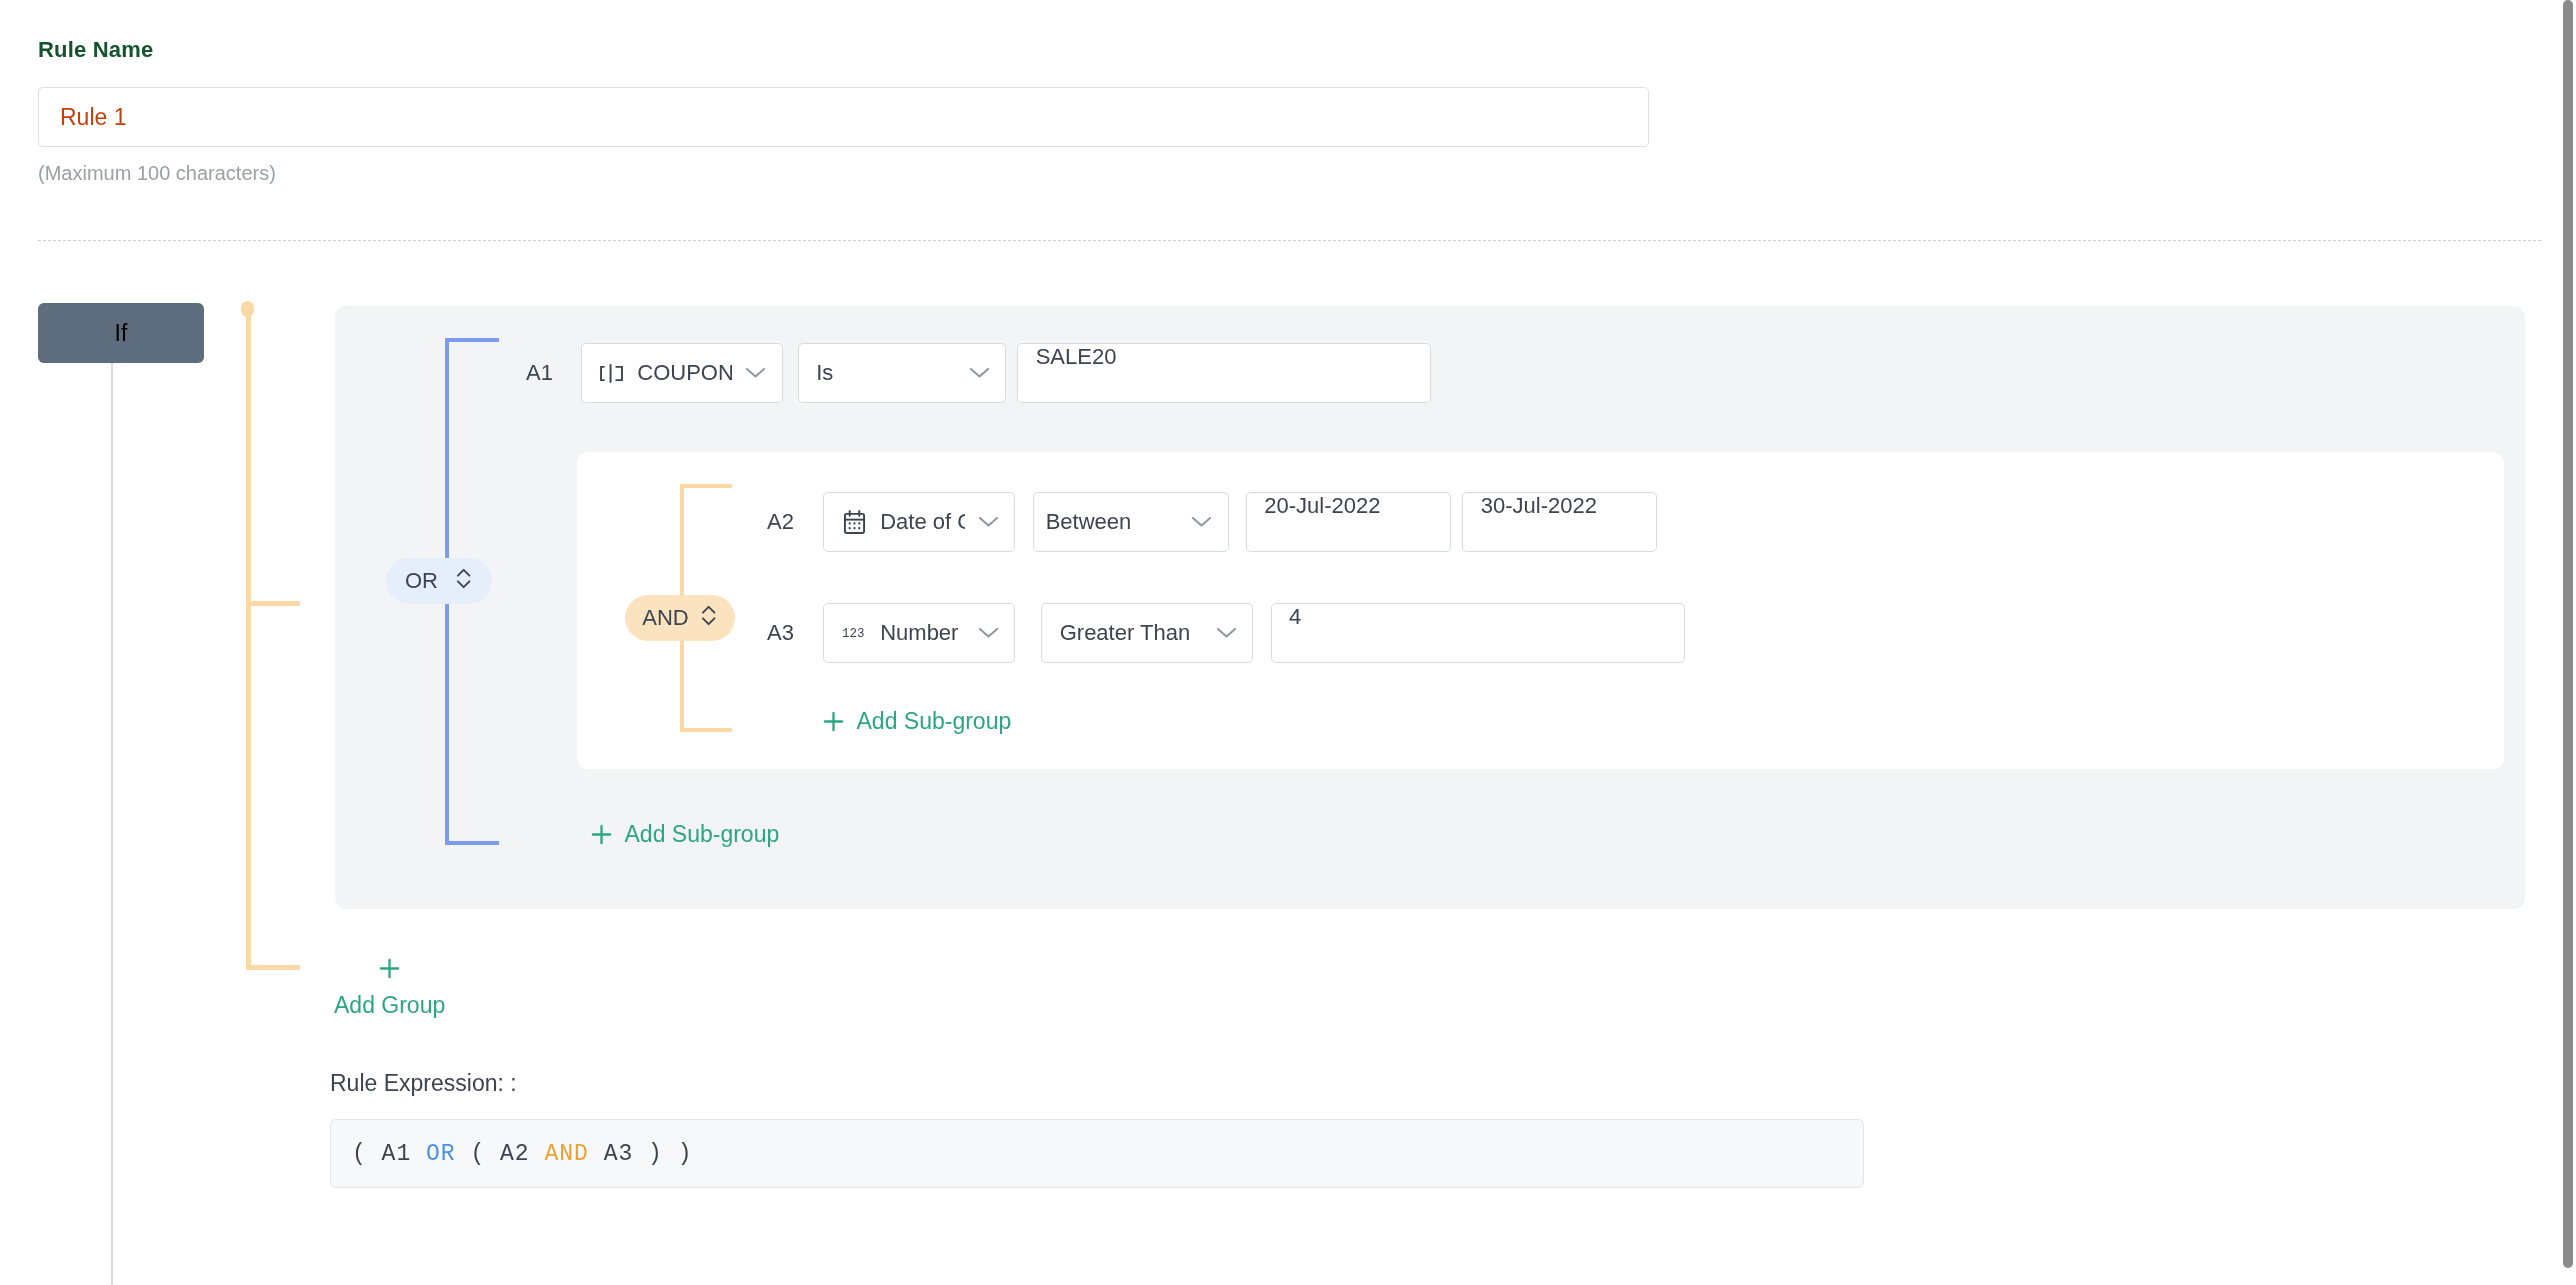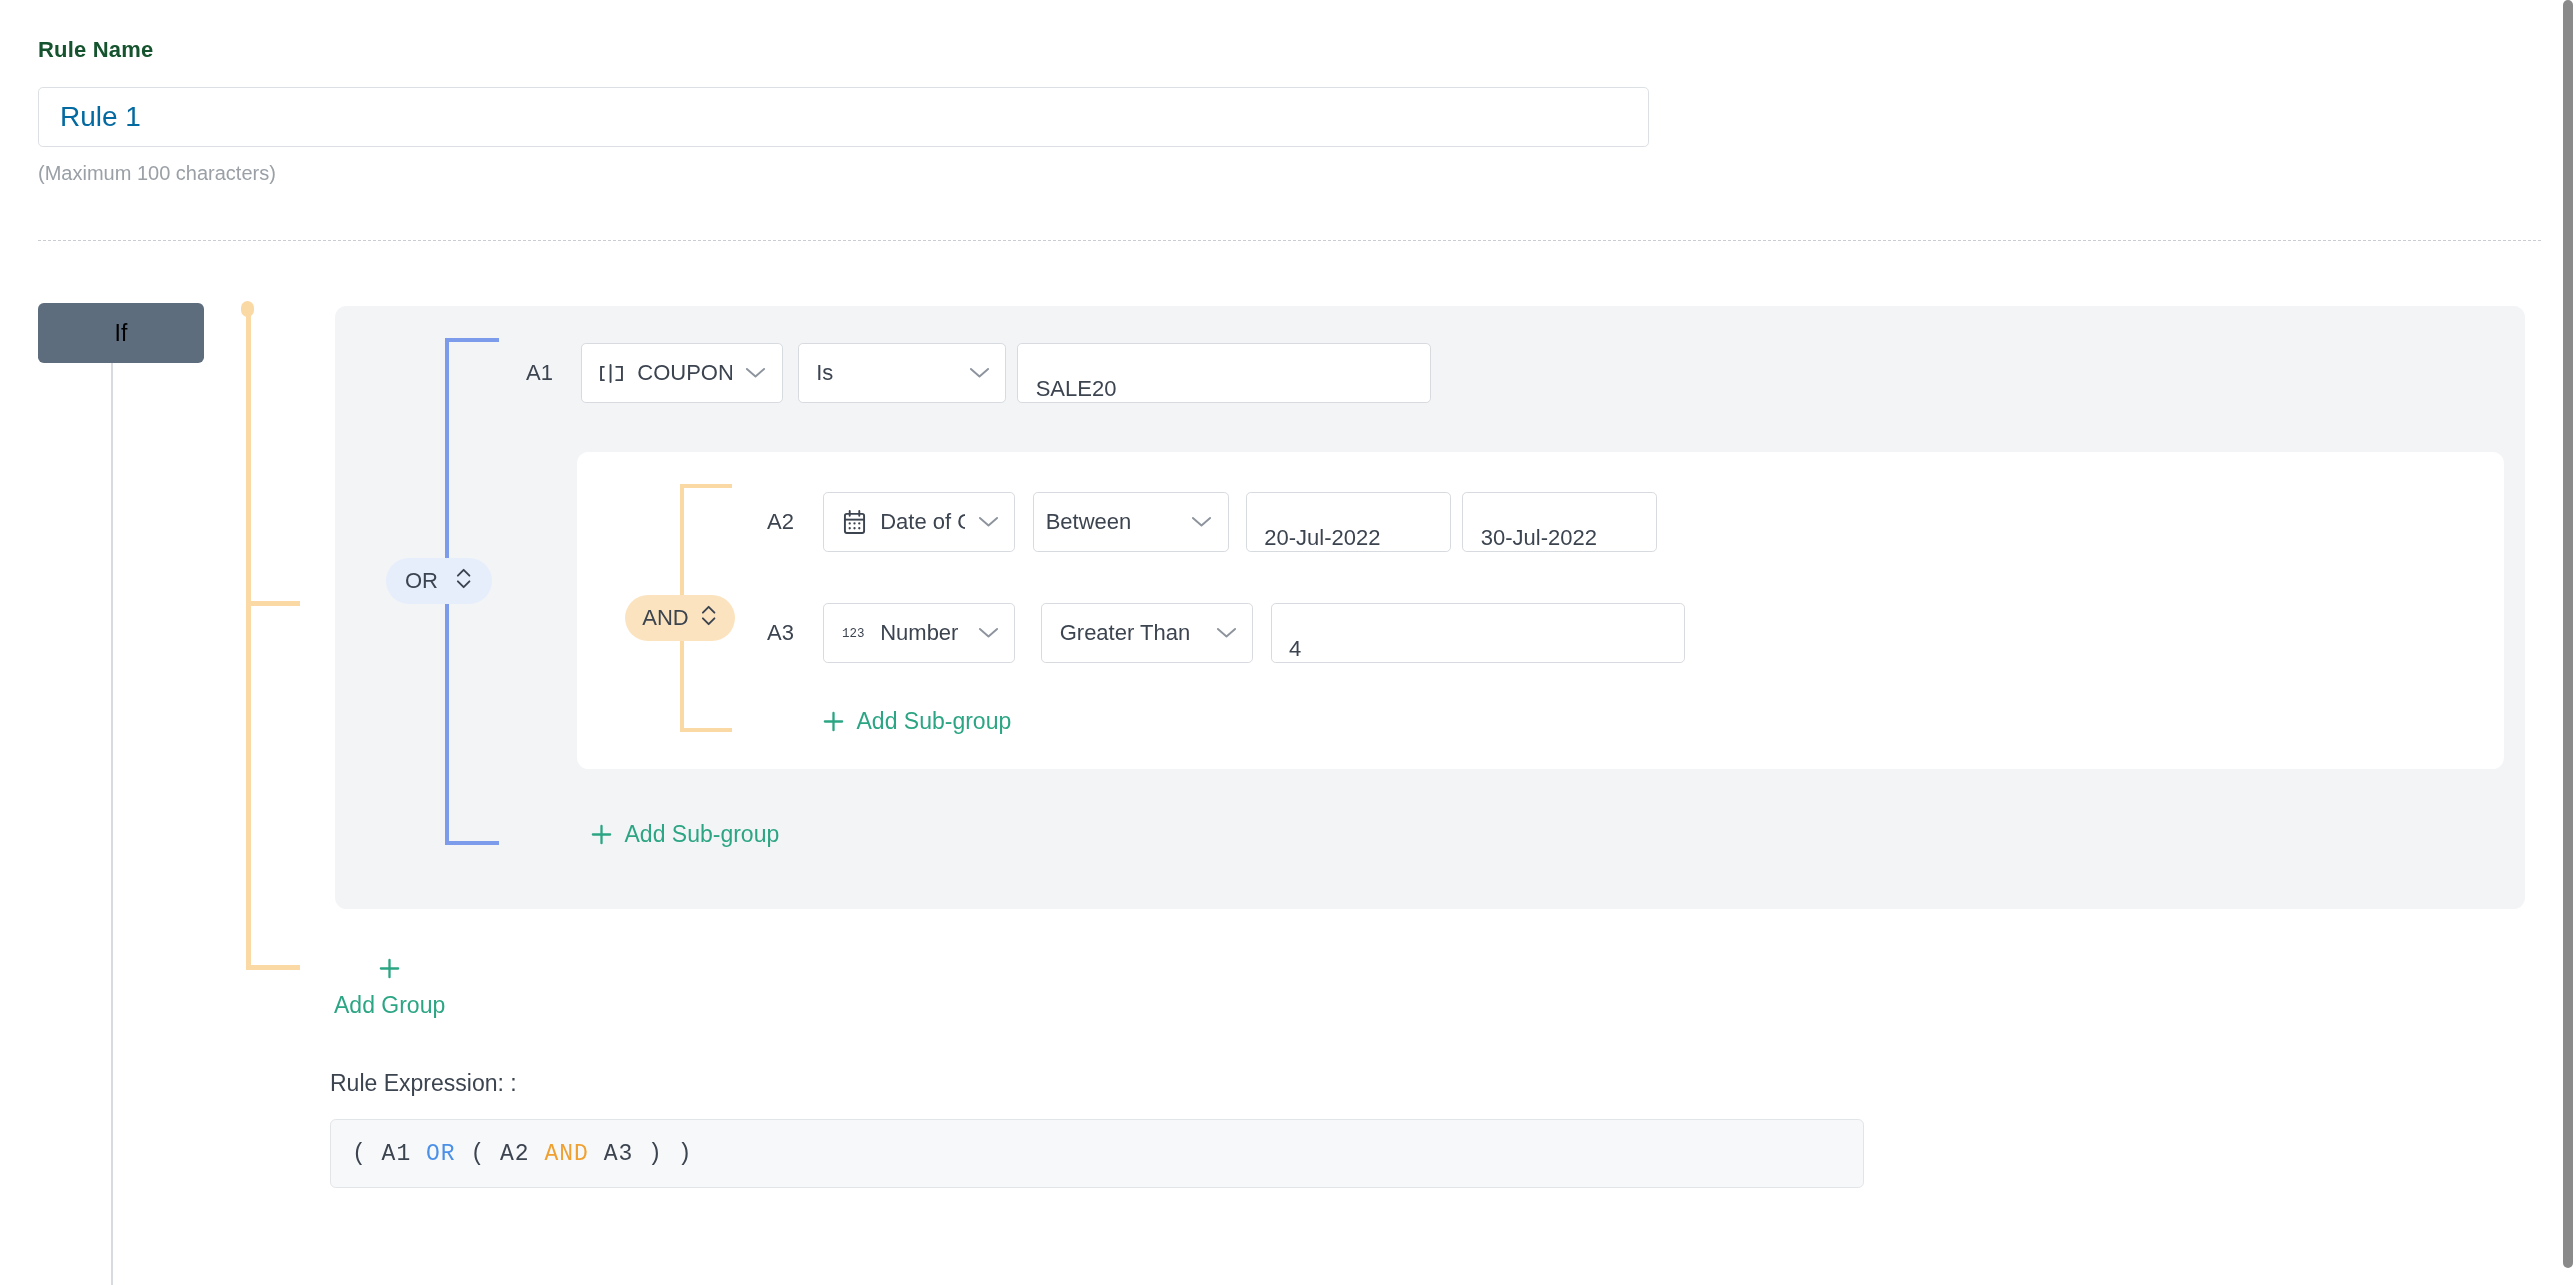--- a/index.html
+++ b/index.html
@@ -26,21 +26,21 @@
   
   .rule-name-label {
     position: absolute; left: 38px; top: 37px;
     font-size: 22px; font-weight: bold; color: #14532d; letter-spacing: 0.2px;
   }
   .rule-name-input {
     position: absolute; left: 38px; top: 87px;
     width: 1611px; height: 60px;
     border: 1px solid #dcdfe3; border-radius: 4.8px; background: #fff;
     font-family: "Liberation Sans", sans-serif;
-    font-size: 28px; color: #0369a1; padding: 0 21px; outline: none;
+    font-size: 23px; color: #c2410c; padding: 0 21px; outline: none;
   }
   .rule-name-hint {
     position: absolute; left: 38px; top: 162px;
     font-size: 20px; color: #9aa0a6;
   }
   .divider {
     position: absolute; left: 38px; top: 240px; width: 2503px; height: 0;
     border-top: 1.9px dashed #c9cdd2;
   }
 
@@ -113,21 +113,21 @@
   }
   .sel .lbl { white-space: nowrap; overflow: hidden; }
   .sel .chev {
     margin-left: auto; flex: 0 0 auto; width: 21px; height: 21px;
     display: flex; align-items: center; justify-content: center;
   }
   .sel .chev svg { display: block; }
 
   .txt {
     height: 60px; border: 1px solid #d7dade; border-radius: 4.8px; background: #fff;
-    display: flex; align-items: flex-end; padding: 0 17.3px;
+    display: flex; align-items: flex-start; padding: 0 17.3px;
     font-size: 22px; color: #3c4450; font-family: "Liberation Sans", sans-serif;
     outline: none;
   }
 
   .ico { flex: 0 0 auto; width: 25px; height: 25px; display:flex; align-items:center; justify-content:center; }
   .ico svg { display: block; }
 
   
   .subgroup-card {
     position: absolute; left: 577px; top: 452px;

